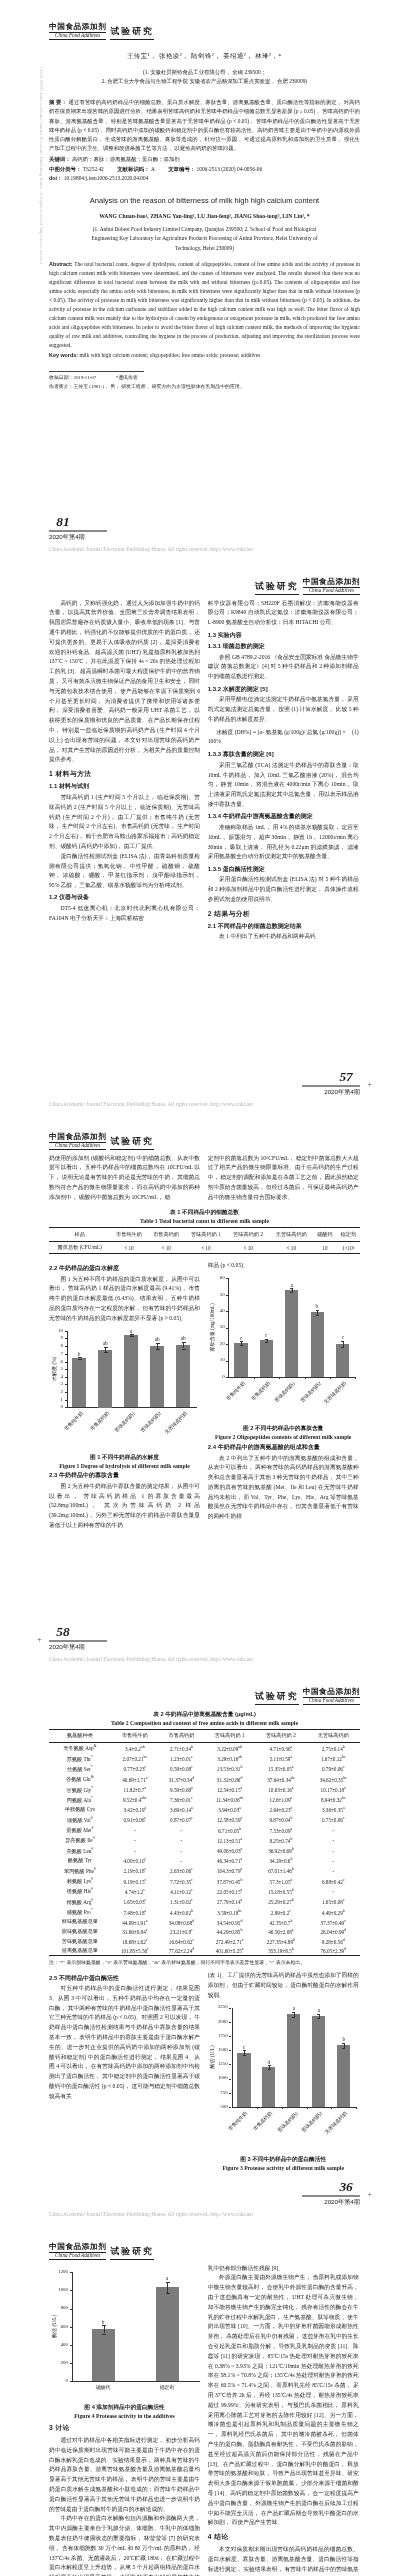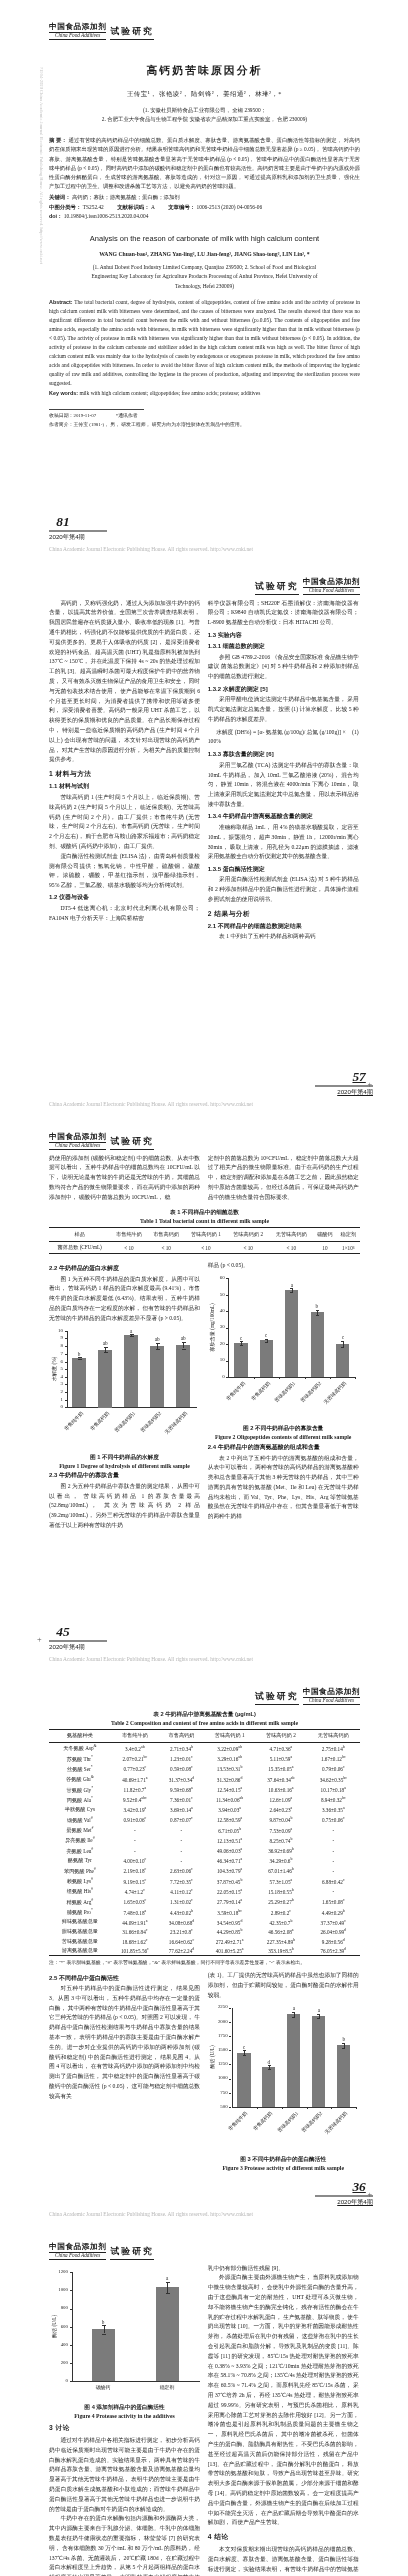--- a/index.html
+++ b/index.html
@@ -53,56 +53,55 @@
   .c-ytick{position:absolute;font-size:4.9px;text-align:right;}
   .c-tick{position:absolute;background:#333;}
   .c-ylab{position:absolute;font-size:5.2px;white-space:nowrap;text-align:center;transform:rotate(-90deg);transform-origin:0 0;}
   .c-err{position:absolute;background:#333;}
   .c-letter{position:absolute;font-size:5.2px;text-align:center;}
   .c-xlab{position:absolute;font-size:4.9px;white-space:nowrap;}
   .figcap-cn{font-family:"Liberation Sans",sans-serif;font-weight:bold;font-size:5.7px;text-align:center;margin-top:2.1px;}
   .figcap-en{font-weight:bold;font-size:5.7px;text-align:center;margin-top:1px;}
   
   .pn{position:absolute;bottom:13.4px;width:62px;}
-  .pn.left{left:49px;} .pn.right{right:36px;text-align:right;text-decoration:underline;}
+  .pn.left{left:49px;} .pn.right{right:49px;text-align:right;}
   .pn-num{font-size:13.4px;font-style:italic;font-weight:bold;font-family:"Liberation Serif",serif;padding:0 7.2px;}
   .pn-rule{height:1.5px;background:#8a8a8a;width:58px;margin:0.5px 0 1px;}
   .pn.right .pn-rule{margin-left:auto;}
   .pn-issue{font-family:"Liberation Sans",sans-serif;font-size:6.2px;color:#222;}
   .crop{position:absolute;bottom:20.6px;font-size:8.2px;color:#555;}
   .crop.l{left:37px;} .crop.r{right:37px;}
   .wm{position:absolute;bottom:2.6px;left:49px;right:15.5px;font-size:5.4px;color:#b5b5b5;white-space:nowrap;overflow:hidden;}
   .sidewm{position:absolute;left:39px;top:67px;writing-mode:vertical-rl;font-size:4.6px;color:#c4c4c4;height:392px;overflow:hidden;}
 </style>
 </head>
 <body>
 
 <div class="page">
   <div class="hdr">
     <div class="logo">
       <div class="logo-cn">中国食品添加剂</div>
       <div class="logo-en">China Food Additives</div>
     </div>
     <div class="col-label">试验研究</div>
   </div>
-  <div class="title">高钙奶苦味原因分析</div>
   <div class="authors">王传宝¹， 张艳凌²， 陆剑锋²， 姜绍通²， 林琳²，*</div>
   <div class="affil">
     <div>(1. 安徽杜贝斯特食品工业有限公司， 全椒  239500；</div>
     <div>2. 合肥工业大学食品与生物工程学院 安徽省农产品精深加工重点实验室， 合肥  230009)</div>
   </div>
   <div class="absblock"><span class="b-sans">摘  要：</span> <span>通过有苦味的高钙奶样品中的细菌总数、蛋白质水解度、寡肽含量、游离氨基酸含量、蛋白酶活性等指标的测定， 对高钙奶在保质期末出现苦味的原因进行分析。结果表明苦味高钙奶和无苦味牛奶样品中细菌总数无显著差异 (p ≥ 0.05)， 苦味高钙奶中的寡肽、游离氨基酸含量， 特别是苦味氨基酸含量显著高于无苦味牛奶样品 (p &lt; 0.05)， 苦味牛奶样品中的蛋白酶活性显著高于无苦味牛奶样品 (p &lt; 0.05)， 同时高钙奶中添加的碳酸钙和稳定剂中的蛋白酶也有较高活性。高钙奶苦味主要是由于牛奶中的内源或外源性蛋白酶分解酪蛋白， 生成苦味的游离氨基酸、寡肽等造成的， 针对这一原因， 可通过提高原料乳和添加剂的卫生质量， 强化生产加工过程中的卫生、调整和改进杀菌工艺等方法， 以避免高钙奶的苦味问题。</span></div>
   <div class="kwline"><span class="b-sans">关键词：</span> <span>高钙奶；寡肽；游离氨基酸；蛋白酶；添加剂</span></div>
   <div class="metaline">
     <span><span class="b-sans">中图分类号：</span> <span>TS252.42</span></span>
     <span><span class="b-sans">文献标识码：</span> <span>A</span></span>
     <span><span class="b-sans">文章编号：</span> <span>1006-2513 (2020) 04-0056-06</span></span>
   </div>
   <div class="doiline"><span class="b-sans">doi：</span> <span>10.19804/j.issn1006-2513.2020.04.004</span></div>
-  <div class="en-title">Analysis on the reason of carbonate of milk with high calcium content</div>
+  <div class="en-title">Analysis on the reason of bitterness of milk high high calcium content</div>
   <div class="en-authors">WANG Chuan-bao¹, ZHANG Yan-ling², LU Jian-feng², JIANG Shao-tong², LIN Lin², *</div>
   <div class="en-affil">
     <div>(1. Anhui Dobest Food Industry Limited Company, Quanjiao  239500; 2. School of Food and Biological</div>
     <div>Engineering Key Laboratory for Agriculture Products Processing of Anhui Province, Hefei University of</div>
     <div>Technology, Hefei  230009)</div>
   </div>
   <div class="en-abs"><span class="b-sans">Abstract:</span> <span>The total bacterial count, degree of hydrolysis, content of oligopeptides, content of free amino acids and the activity of protease in high calcium content milk with bitterness were determined, and the causes of bitterness were analyzed. The results showed that there was no significant difference in total bacterial count between the milk with and without bitterness (p≥0.05). The contents of oligopeptides and free amino acids, especially the amino acids with bitterness, in milk with bitterness were significantly higher than that in milk without bitterness (p &lt; 0.05). The activity of protease in milk with bitterness was significantly higher than that in milk without bitterness (p &lt; 0.05). In addition, the activity of protease in the calcium carbonate and stabilizer added in the high calcium content milk was high as well. The bitter flavor of high calcium content milk was mainly due to the hydrolysis of casein by endogenous or exogenous protease in milk, which produced the free amino acids and oligopeptides with bitterness. In order to avoid the bitter flavor of high calcium content milk, the methods of improving the hygienic quality of raw milk and additives, controlling the hygiene in the process of production, adjusting and improving the sterilization process were suggested.</span></div>
   <div class="en-abs" style="margin-top:1px;"><span class="b-sans">Key words:</span> <span>milk with high calcium content; oligopeptides; free amino acids; protease; additives</span></div>
   <div class="fnote">
     <div class="fnote-rule"></div>
@@ -340,21 +339,21 @@
           <div class="c-tick" style="left: 147px; top: 103px; width: 0.5px; height: 1.5px;"></div>
           <div class="c-xlab" style="left: 83px; top: 106px; width: 52px; text-align: right; transform: rotate(-45deg); transform-origin: 100% 0px;">无苦味高钙奶</div>
         </div>
       <div class="figcap-cn">图 2  不同牛奶样品中的寡肽含量</div>
       <div class="figcap-en">Figure 2  Oligopeptides contents of different milk sample</div>
       <div class="h-sub">2.4  牛奶样品中的游离氨基酸的组成和含量</div>
       <p class="body">表 2 中列出了五种牛奶中的游离氨基酸的组成和含量， 从表中可以看出， 两种有苦味的高钙奶样品的游离氨基酸种类和总含量显著高于其他 3 种无苦味的牛奶样品， 其中三种游离的具有苦味的氨基酸 (Met、Ile 和 Leu) 在无苦味牛奶样品均未检出， 而 Val、Tyr、Phe、Lys、His、Arg 等苦味氨基酸虽然在无苦味牛奶样品中存在， 但其含量显著低于有苦味的两种牛奶样</p>
     </div>
   </div>
   <div class="pn left">
-    <div class="pn-num">45</div>
+    <div class="pn-num">58</div>
     <div class="pn-rule"></div>
     <div class="pn-issue">2020年第4期</div>
   </div>
   <div class="crop l">+</div>
   <div class="wm">China Academic Journal Electronic Publishing House. All rights reserved.    http://www.cnki.net</div>
 </div>
 
 <div class="page">
   <div class="hdr right">
     <div class="col-label">试验研究</div>

